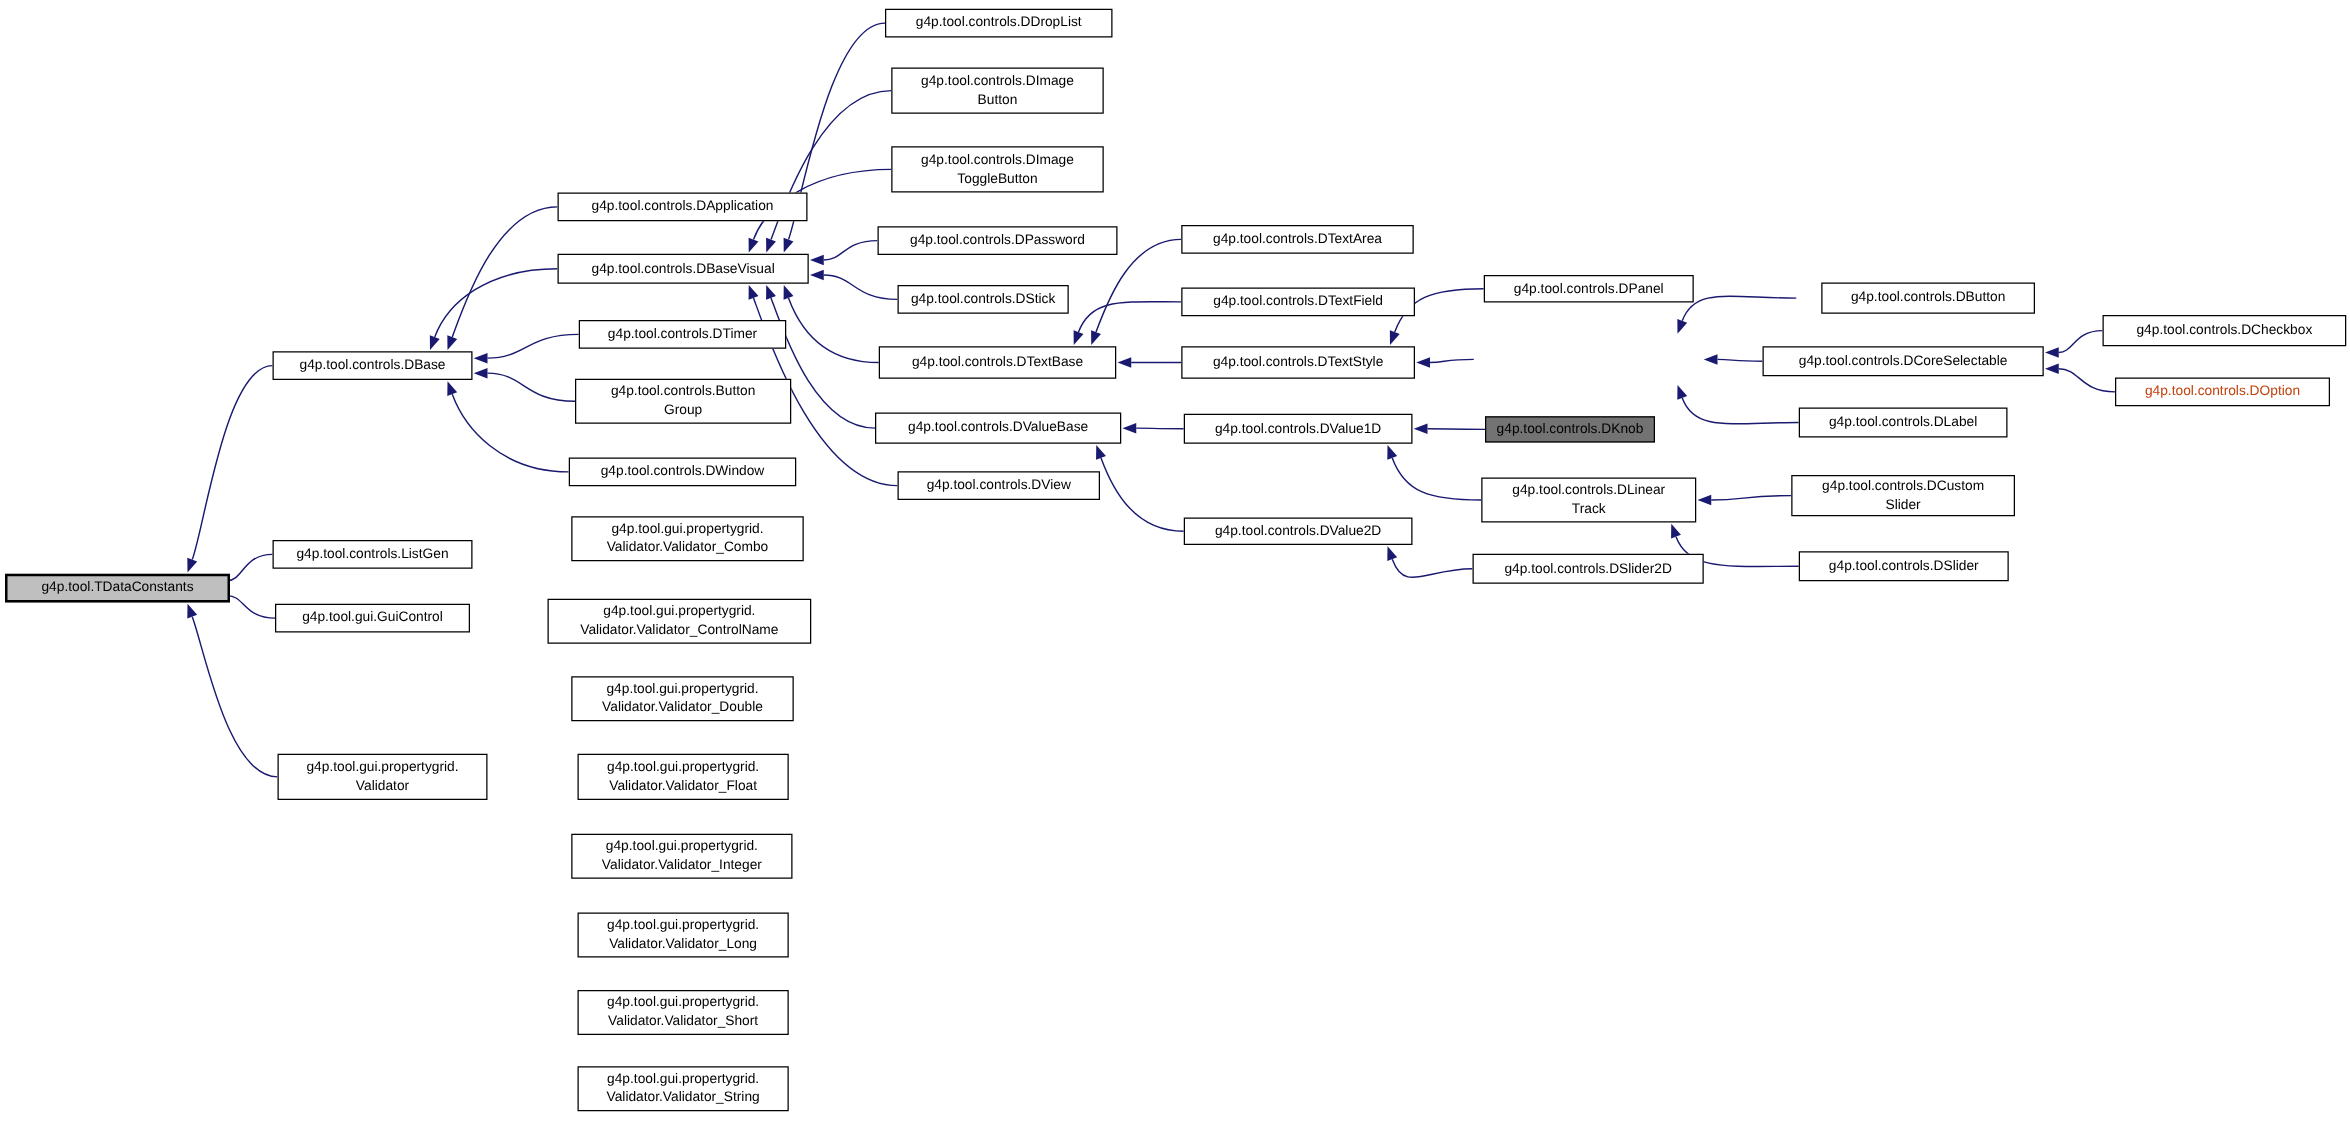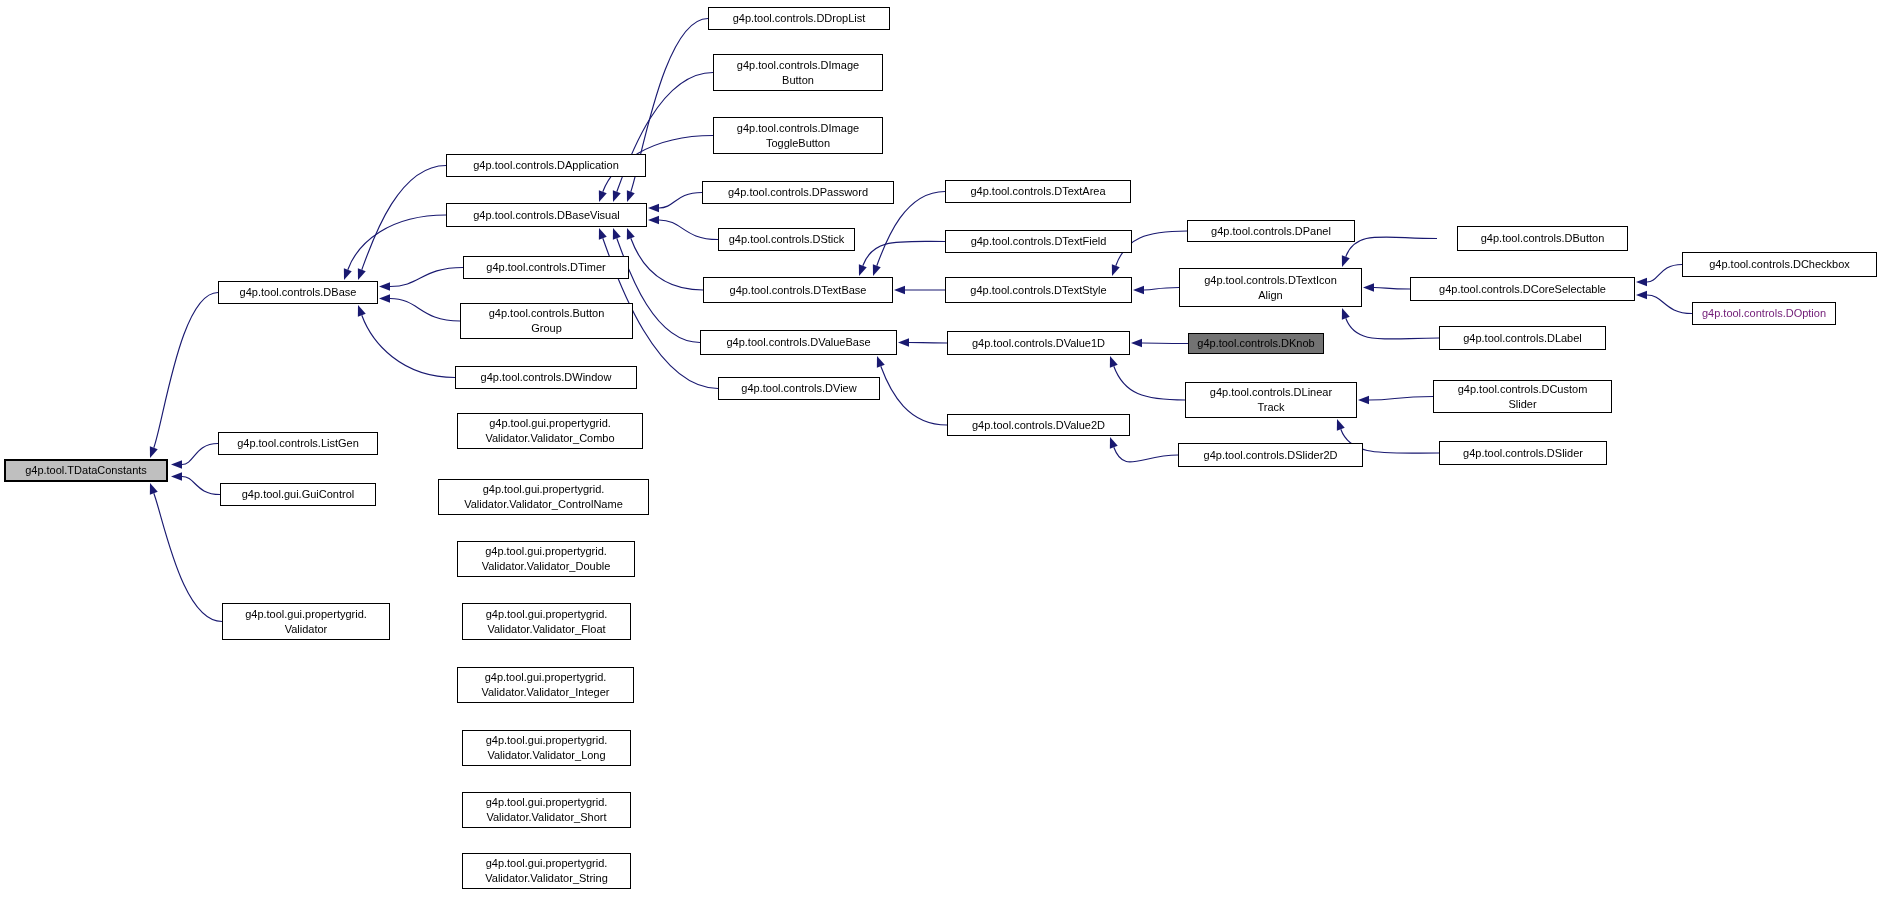--- a/index.html
+++ b/index.html
@@ -158,21 +158,21 @@
       </g>
       <g>
         <path d="M 1682 264.5 C 1659 264.5 1659 282 1647 282" fill="none" stroke="#191970" stroke-width="1.15"></path>
         <polygon points="1636,282 1647,277.8 1647,286.2" fill="#191970"></polygon>
       </g>
       <g>
         <path d="M 1692 313.5 C 1664 313.5 1664 295 1647 295" fill="none" stroke="#191970" stroke-width="1.15"></path>
         <polygon points="1636,295 1647,290.8 1647,299.2" fill="#191970"></polygon>
       </g>
     </svg>
-<div class="node highlight" style="left: 4px; top: 459px; width: 164px; height: 23px; background: rgb(191, 191, 191); border-color: rgb(0, 0, 0); color: rgb(0, 0, 0);">
+<div class="node highlight" style="left: 4px; top: 459px; width: 180px; height: 23px; background: rgb(191, 191, 191); border-color: rgb(0, 0, 0); color: rgb(0, 0, 0);">
       <span>g4p.tool.TDataConstants</span>
     </div>
     <div class="node" style="left: 218px; top: 281px; width: 160px; height: 23px; background: rgb(255, 255, 255); border-color: rgb(0, 0, 0); color: rgb(0, 0, 0);">
       <span>g4p.tool.controls.DBase</span>
     </div>
     <div class="node" style="left: 218px; top: 432px; width: 160px; height: 23px; background: rgb(255, 255, 255); border-color: rgb(0, 0, 0); color: rgb(0, 0, 0);">
       <span>g4p.tool.controls.ListGen</span>
     </div>
     <div class="node" style="left: 220px; top: 483px; width: 156px; height: 23px; background: rgb(255, 255, 255); border-color: rgb(0, 0, 0); color: rgb(0, 0, 0);">
       <span>g4p.tool.gui.GuiControl</span>
@@ -266,24 +266,20 @@
     </div>
     <div class="node" style="left: 947px; top: 331px; width: 183px; height: 24px; background: rgb(255, 255, 255); border-color: rgb(0, 0, 0); color: rgb(0, 0, 0);">
       <span>g4p.tool.controls.DValue1D</span>
     </div>
     <div class="node" style="left: 947px; top: 414px; width: 183px; height: 22px; background: rgb(255, 255, 255); border-color: rgb(0, 0, 0); color: rgb(0, 0, 0);">
       <span>g4p.tool.controls.DValue2D</span>
     </div>
     <div class="node" style="left: 1187px; top: 220px; width: 168px; height: 22px; background: rgb(255, 255, 255); border-color: rgb(0, 0, 0); color: rgb(0, 0, 0);">
       <span>g4p.tool.controls.DPanel</span>
     </div>
-    <div class="node" style="left: 1179px; top: 268px; width: 183px; height: 39px; background: rgb(255, 255, 255); border-color: rgb(0, 0, 0); color: rgb(0, 0, 0);">
-      <span>g4p.tool.controls.DTextIcon</span>
-      <span>Align</span>
-    </div>
     <div class="node" style="left: 1188px; top: 333px; width: 136px; height: 21px; background: #737373; border-color: rgb(0, 0, 0); color: rgb(0, 0, 0);">
       <span>g4p.tool.controls.DKnob</span>
     </div>
     <div class="node" style="left: 1185px; top: 382px; width: 172px; height: 36px; background: rgb(255, 255, 255); border-color: rgb(0, 0, 0); color: rgb(0, 0, 0);">
       <span>g4p.tool.controls.DLinear</span>
       <span>Track</span>
     </div>
     <div class="node" style="left: 1178px; top: 443px; width: 185px; height: 24px; background: rgb(255, 255, 255); border-color: rgb(0, 0, 0); color: rgb(0, 0, 0);">
       <span>g4p.tool.controls.DSlider2D</span>
     </div>
@@ -299,16 +295,16 @@
     <div class="node" style="left: 1433px; top: 380px; width: 179px; height: 33px; background: rgb(255, 255, 255); border-color: rgb(0, 0, 0); color: rgb(0, 0, 0);">
       <span>g4p.tool.controls.DCustom</span>
       <span>Slider</span>
     </div>
     <div class="node" style="left: 1439px; top: 441px; width: 168px; height: 24px; background: rgb(255, 255, 255); border-color: rgb(0, 0, 0); color: rgb(0, 0, 0);">
       <span>g4p.tool.controls.DSlider</span>
     </div>
     <div class="node" style="left: 1682px; top: 252px; width: 195px; height: 25px; background: rgb(255, 255, 255); border-color: rgb(0, 0, 0); color: rgb(0, 0, 0);">
       <span>g4p.tool.controls.DCheckbox</span>
     </div>
-    <div class="node" style="left: 1692px; top: 302px; width: 144px; height: 23px; background: rgb(255, 255, 255); border-color: rgb(0, 0, 0); color: #701a75;">
+    <div class="node" style="left: 1692px; top: 302px; width: 172px; height: 23px; background: rgb(255, 255, 255); border-color: rgb(0, 0, 0); color: #c2410c;">
       <span>g4p.tool.controls.DOption</span>
     </div>
   </div>
 
 </body></html>

